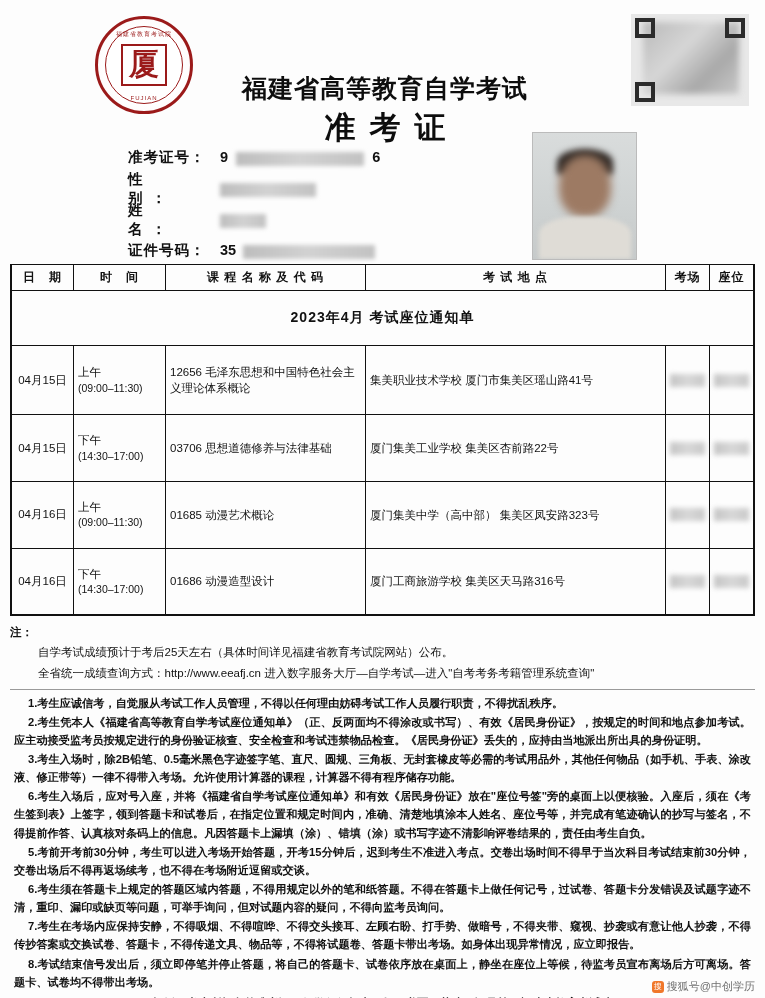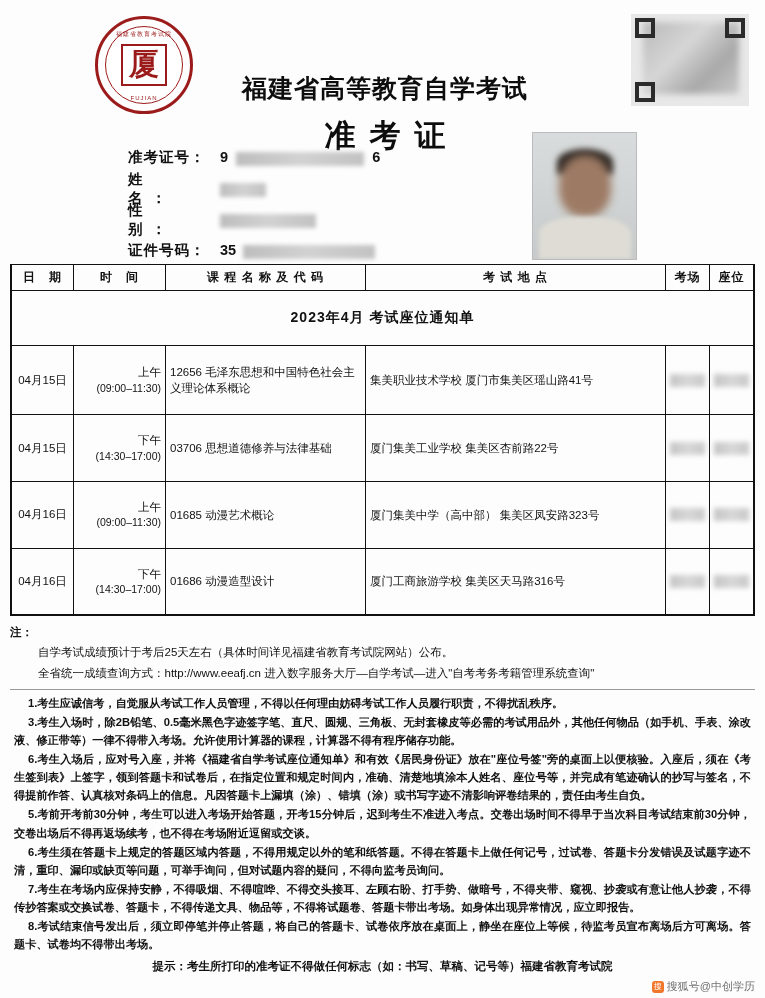--- a/index.html
+++ b/index.html
@@ -85,21 +85,21 @@
     font-weight: bold;
     letter-spacing: 1px;
     color: #0d0d0d;
     margin-top: 44px;
   }
   .title-sub {
     font-family: "DejaVu Serif", serif;
     font-size: 31px;
     font-weight: bold;
     letter-spacing: 14px;
-    margin-top: 10px;
+    margin-top: 2px;
     text-indent: 14px;
     color: #0d0d0d;
   }
   .qr {
     position: absolute;
     right: 6px;
     top: 6px;
     width: 118px;
     height: 92px;
     background: #e8e8e8;
@@ -235,21 +235,21 @@
   }
   .seat thead th {
     text-align: center;
     font-weight: bold;
     font-size: 12px;
     letter-spacing: 1px;
     padding: 4px 2px;
     border-top: none;
   }
   .col-date { width: 62px; text-align: center; }
-  .col-time { width: 92px; text-align: right; line-height: 1.35; }
+  .col-time { width: 92px; text-align: left; line-height: 1.35; }
   .col-course { width: 200px; line-height: 1.4; }
   .col-place { line-height: 1.4; }
   .col-room { width: 44px; }
   .col-seat { width: 44px; }
   .time-main { display: block; }
   .time-sub { display: block; font-size: 10.5px; }
   td.no-left-border { border-left: none; }
   td.no-right-border { border-right: none; }
 
   .redact-cell {
@@ -356,30 +356,30 @@
       <div class="field-row">
         <div class="field-label">准考证号：</div>
         <div class="field-value">
           <span>9</span>
           <span class="redact" style="width:128px;margin:0 4px;"></span>
           <span>6</span>
         </div>
       </div>
 
       <div class="field-row">
+        <div class="field-label spread">性　 别：</div>
+        <div class="field-value">
+          <span class="redact" style="width:96px;"></span>
+        </div>
+      </div>
+
+      <div class="field-row">
         <div class="field-label spread">姓　 名：</div>
         <div class="field-value">
           <span class="redact" style="width:46px;"></span>
-        </div>
-      </div>
-
-      <div class="field-row">
-        <div class="field-label spread">性　 别：</div>
-        <div class="field-value">
-          <span class="redact" style="width:96px;"></span>
         </div>
       </div>
 
       <div class="field-row">
         <div class="field-label">证件号码：</div>
         <div class="field-value">
           <span>35</span>
           <span class="redact" style="width:132px;margin-left:3px;"></span>
         </div>
       </div>
@@ -479,20 +479,21 @@
   <div class="notes">
     <div class="nlabel">注：</div>
     <div class="nline">自学考试成绩预计于考后25天左右（具体时间详见福建省教育考试院网站）公布。</div>
     <div class="nline">全省统一成绩查询方式：http://www.eeafj.cn 进入数字服务大厅—自学考试—进入"自考考务考籍管理系统查询"</div>
   </div>
 
   <hr class="divider">
 
   <div class="rules">
     <div class="rule">1.考生应诚信考，自觉服从考试工作人员管理，不得以任何理由妨碍考试工作人员履行职责，不得扰乱秩序。</div>
+    <div class="rule">2.考生凭本人《福建省高等教育自学考试座位通知单》（正、反两面均不得涂改或书写）、有效《居民身份证》，按规定的时间和地点参加考试。应主动接受监考员按规定进行的身份验证核查、安全检查和考试违禁物品检查。《居民身份证》丢失的，应持由当地派出所出具的身份证明。</div>
     <div class="rule">3.考生入场时，除2B铅笔、0.5毫米黑色字迹签字笔、直尺、圆规、三角板、无封套橡皮等必需的考试用品外，其他任何物品（如手机、手表、涂改液、修正带等）一律不得带入考场。允许使用计算器的课程，计算器不得有程序储存功能。</div>
     <div class="rule">6.考生入场后，应对号入座，并将《福建省自学考试座位通知单》和有效《居民身份证》放在"座位号签"旁的桌面上以便核验。入座后，须在《考生签到表》上签字，领到答题卡和试卷后，在指定位置和规定时间内，准确、清楚地填涂本人姓名、座位号等，并完成有笔迹确认的抄写与签名，不得提前作答、认真核对条码上的信息。凡因答题卡上漏填（涂）、错填（涂）或书写字迹不清影响评卷结果的，责任由考生自负。</div>
     <div class="rule">5.考前开考前30分钟，考生可以进入考场开始答题，开考15分钟后，迟到考生不准进入考点。交卷出场时间不得早于当次科目考试结束前30分钟，交卷出场后不得再返场续考，也不得在考场附近逗留或交谈。</div>
     <div class="rule">6.考生须在答题卡上规定的答题区域内答题，不得用规定以外的笔和纸答题。不得在答题卡上做任何记号，过试卷、答题卡分发错误及试题字迹不清，重印、漏印或缺页等问题，可举手询问，但对试题内容的疑问，不得向监考员询问。</div>
     <div class="rule">7.考生在考场内应保持安静，不得吸烟、不得喧哗、不得交头接耳、左顾右盼、打手势、做暗号，不得夹带、窥视、抄袭或有意让他人抄袭，不得传抄答案或交换试卷、答题卡，不得传递文具、物品等，不得将试题卷、答题卡带出考场。如身体出现异常情况，应立即报告。</div>
     <div class="rule">8.考试结束信号发出后，须立即停笔并停止答题，将自己的答题卡、试卷依序放在桌面上，静坐在座位上等候，待监考员宣布离场后方可离场。答题卡、试卷均不得带出考场。</div>
   </div>
 
   <div class="footer">
     <div>提示：考生所打印的准考证不得做任何标志（如：书写、草稿、记号等）</div>

